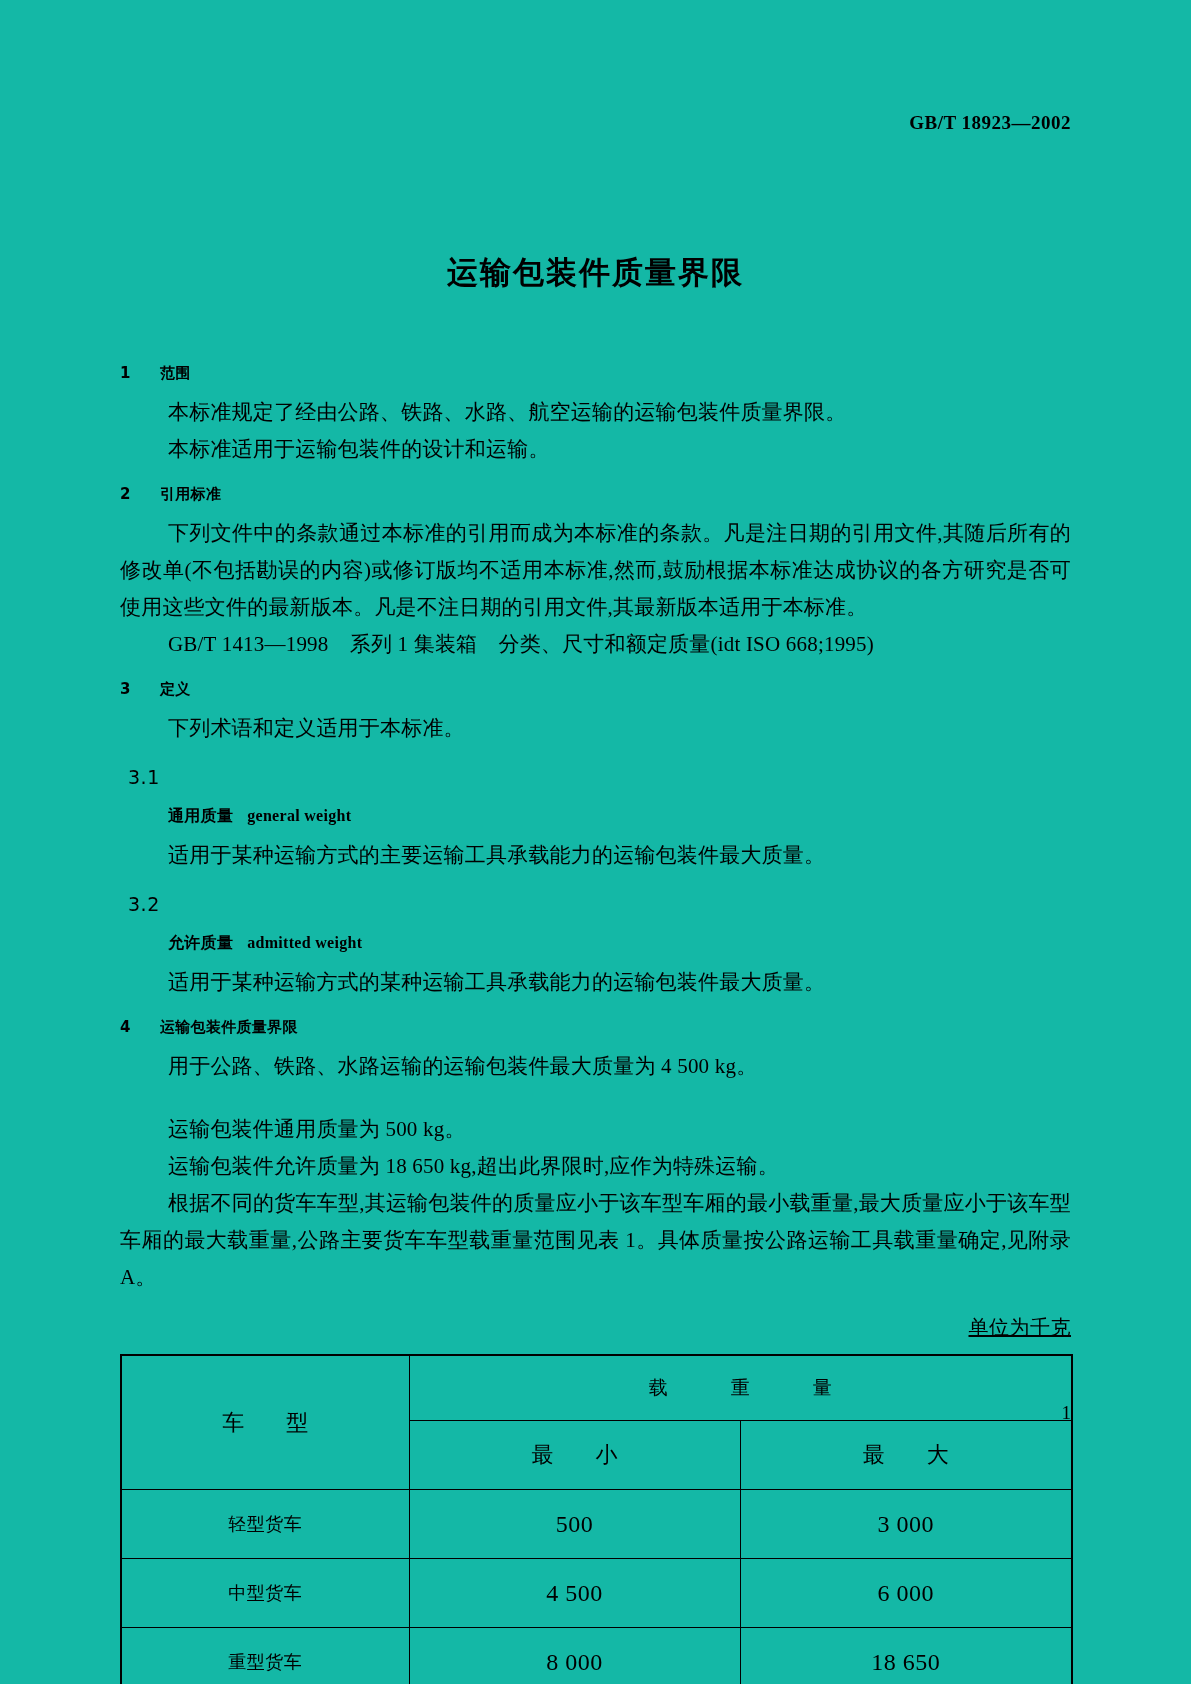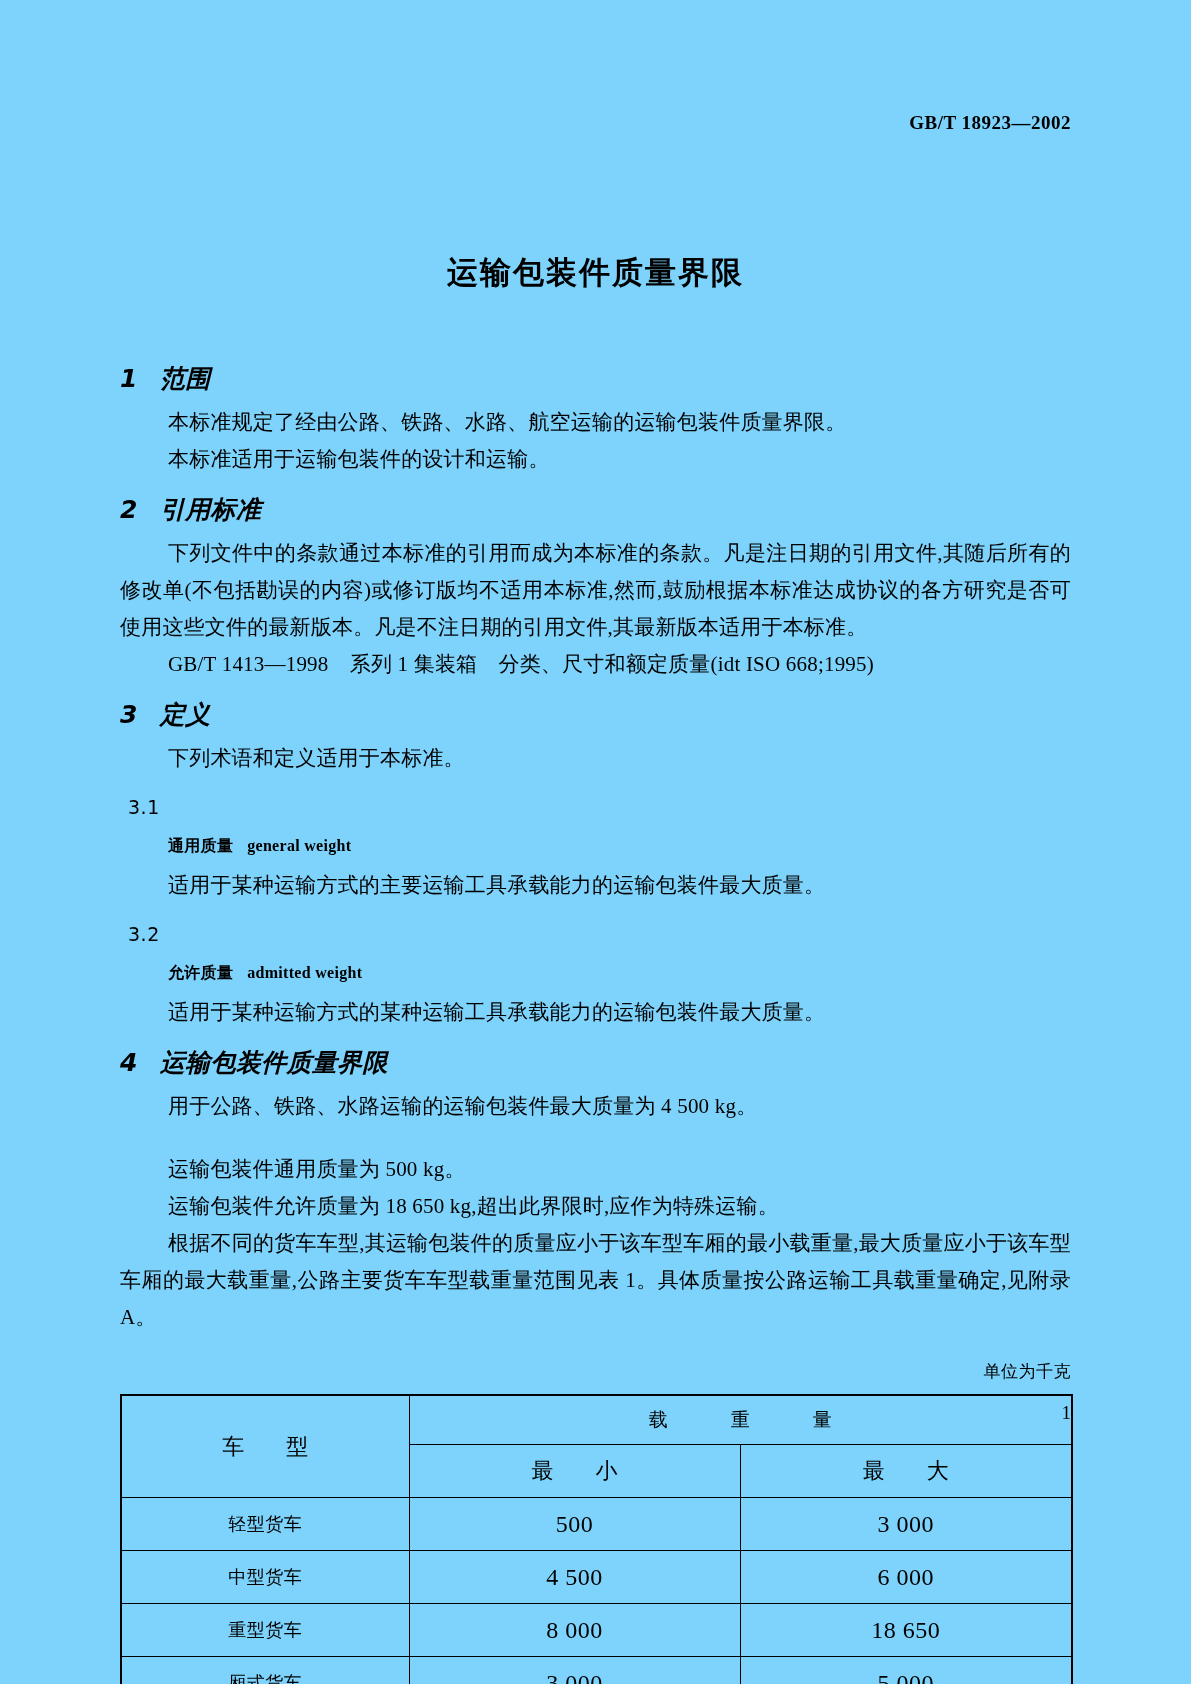--- a/index.html
+++ b/index.html
@@ -9,21 +9,21 @@
   }
   body {
     font-family: "Liberation Serif", "DejaVu Serif", serif;
     color: #000000;
   }
   .page {
     position: relative;
     width: 1191px;
     height: 1684px;
     margin: 0 auto;
-    background: #7dd3fc;
+    background: #14b8a6;
     box-sizing: border-box;
     overflow: hidden;
   }
   .content {
     position: absolute;
     left: 120px;
     top: 0;
     width: 951px;
     height: 1684px;
   }
@@ -56,27 +56,26 @@
   
   .body-flow {
     position: absolute;
     top: 366px;
     left: 0;
     width: 951px;
   }
 
   h2.section {
     font-family: "DejaVu Sans", "Liberation Sans", sans-serif;
-    font-size: 25px;
+    font-size: 15px;
     font-weight: bold;
     margin: 0;
     padding: 0;
     line-height: 1.0;
     letter-spacing: 0.3px;
-    font-style: italic;
   }
   .sec-gap-after  { margin-bottom: 14px; }
 
   .num-only {
     font-family: "DejaVu Sans", "Liberation Sans", sans-serif;
     font-size: 19px;
     font-weight: normal;
     margin: 8px;
     line-height: 1.0;
     letter-spacing: 0.5px;
@@ -132,39 +131,40 @@
     text-align: center;
     font-family: "DejaVu Sans", "Liberation Sans", sans-serif;
     font-size: 21px;
     font-weight: bold;
     letter-spacing: 1px;
     top: 0;
   }
   .table-unit {
     position: absolute;
     right: 0;
-    top: 8px;
-    font-size: 17px;
-    font-family: "DejaVu Sans", "Liberation Sans", sans-serif;
-    letter-spacing: 0.5px;
+    top: 2px;
+    font-size: 20px;
+    font-family: "DejaVu Sans", "Liberation Sans", sans-serif;
+    letter-spacing: 0.5px;
+    text-decoration: underline;
   }
 
   
   table.data {
     border-collapse: collapse;
     width: 951px;
     margin-top: 8px;
     table-layout: fixed;
   }
   table.data td, table.data th {
     border: 1px solid #000000;
     text-align: center;
     vertical-align: middle;
     font-weight: normal;
-    padding: 4px;
+    padding: 12px;
   }
   table.data .outer-top { border-top: 2px solid #000000; }
   table.data .outer-left { border-left: 2px solid #000000; }
   table.data .outer-right { border-right: 2px solid #000000; }
   table.data .outer-bottom { border-bottom: 2px solid #000000; }
 
   .th-cn {
     font-family: "DejaVu Sans", "Liberation Sans", sans-serif;
     font-size: 22px;
     letter-spacing: 10px;

